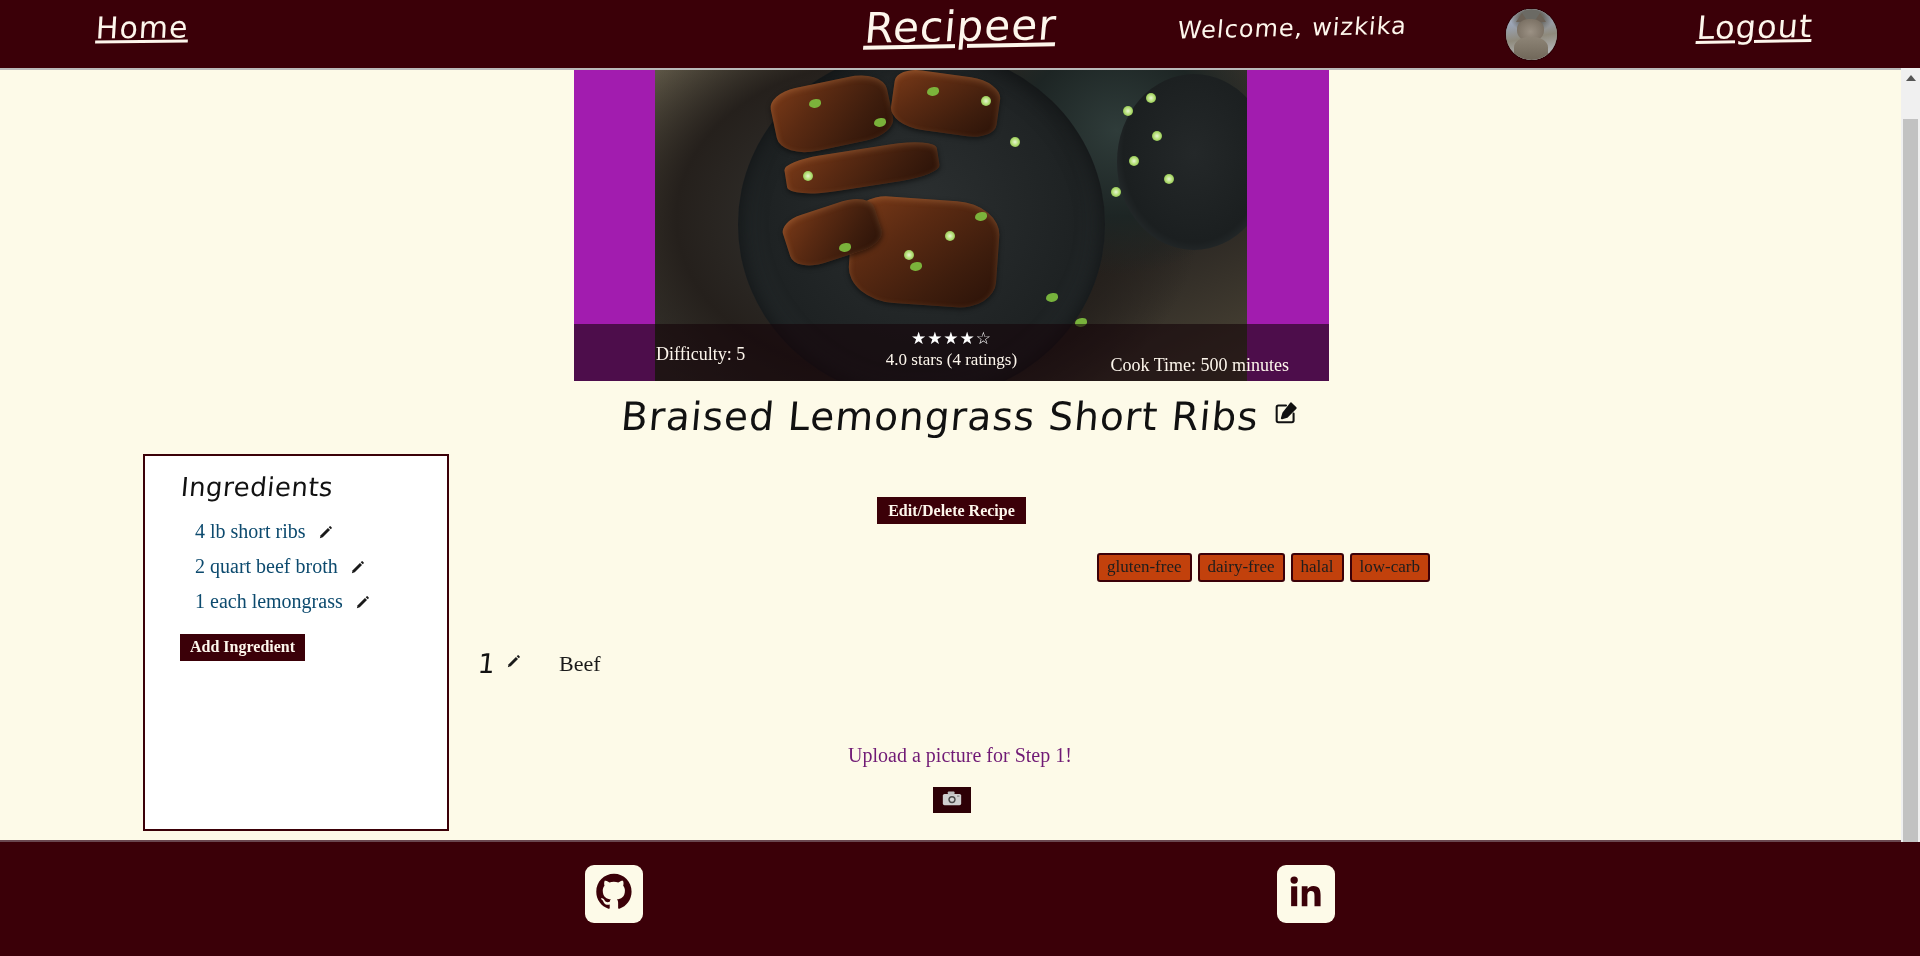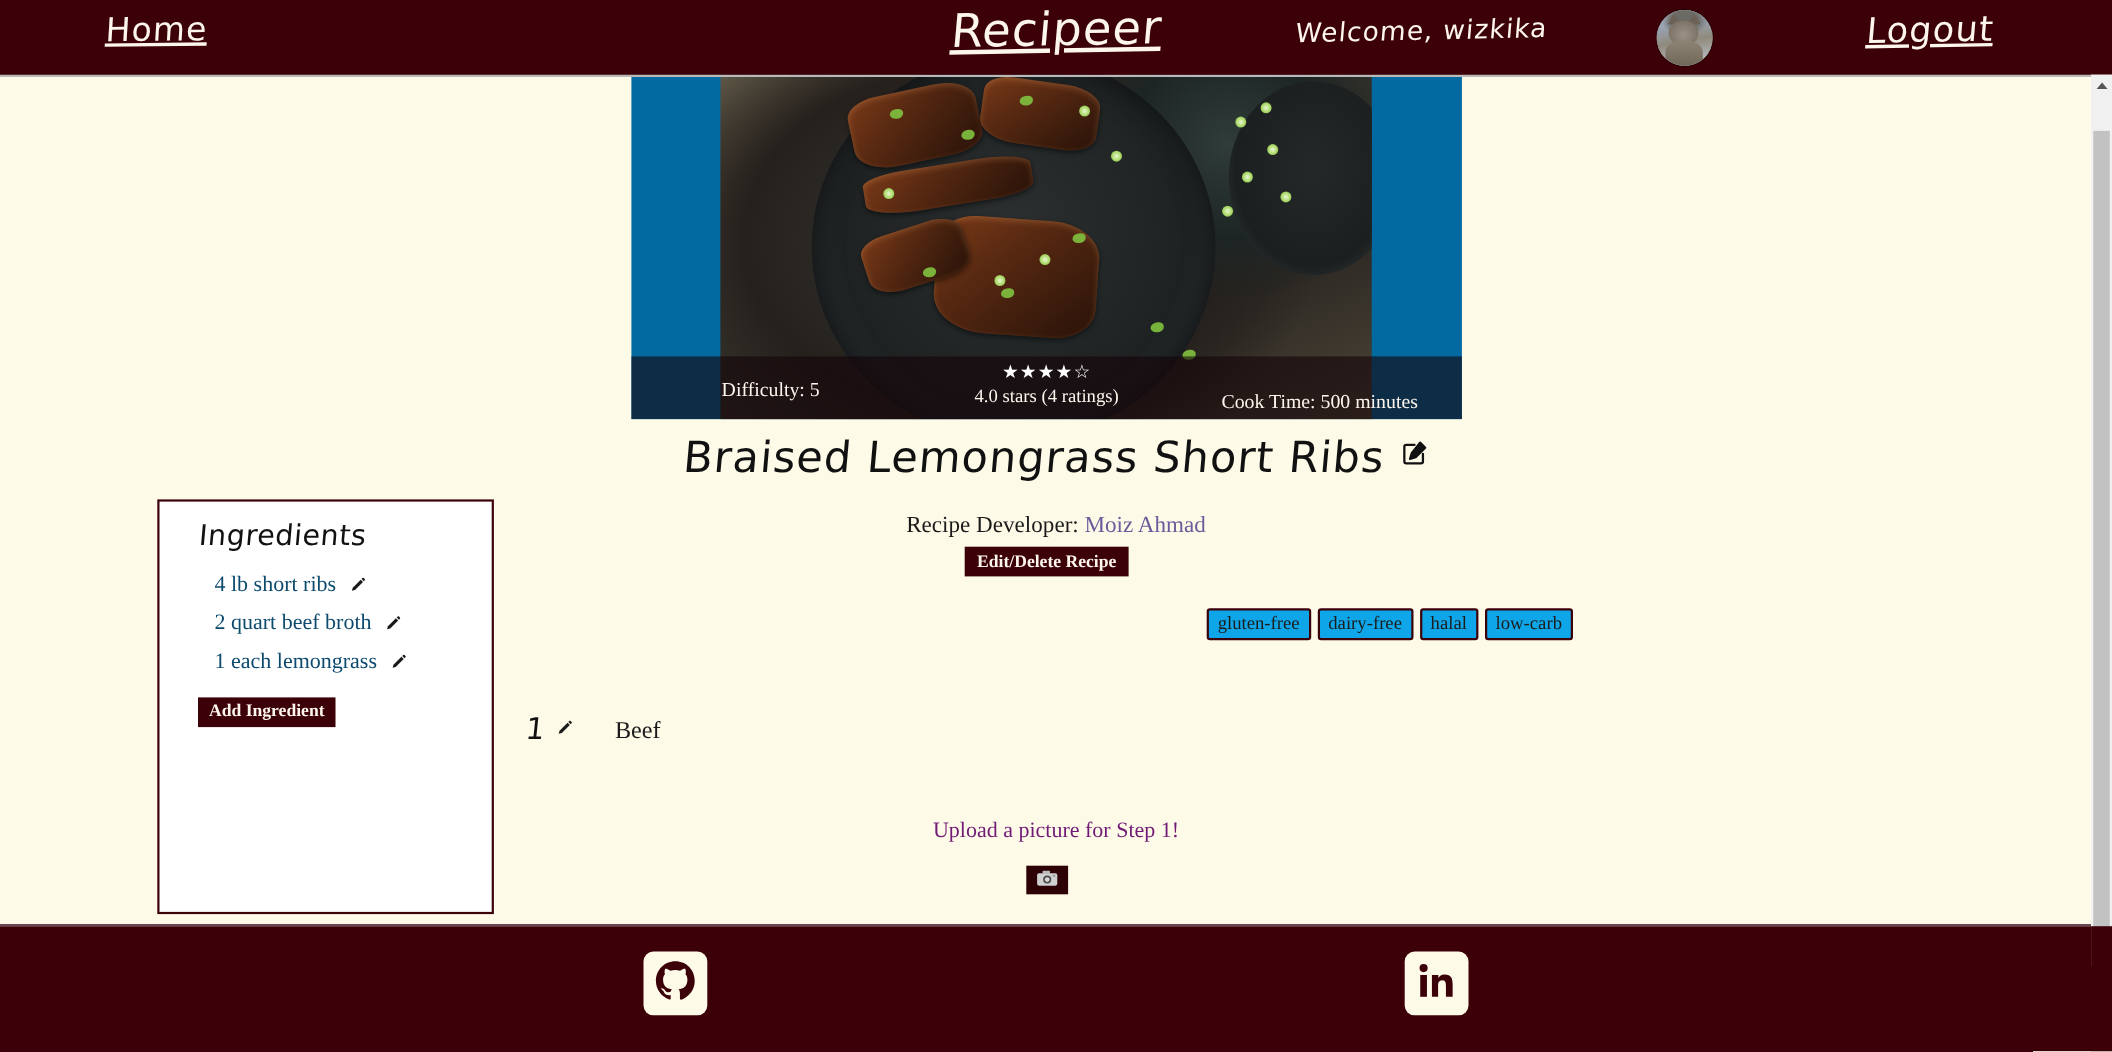--- a/index.html
+++ b/index.html
@@ -114,21 +114,21 @@
     transform: skewX(-6deg) rotate(-1deg);
   }
 
   
   .hero-wrap {
     position: absolute;
     left: 574px;
     top: 68px;
     width: 755px;
     height: 313px;
-    background: #0369a1;
+    background: #a21caf;
     z-index: 5;
     text-decoration: underline;
   }
   .hero-photo {
     position: absolute;
     left: 81px;
     top: 0;
     width: 592px;
     height: 313px;
     overflow: hidden;
@@ -273,21 +273,21 @@
   }
   .tag-row {
     display: flex;
     justify-content: flex-end;
     gap: 6px;
     margin-bottom: 8px;
   }
   .tag {
     border: 2px solid #3b0008;
     border-radius: 3px;
-    background: #0ea5e9;
+    background: #c2410c;
     padding: 2px 8px 3px 8px;
     font-size: 17px;
     color: #1d1d1d;
     font-family: "Liberation Serif", serif;
     cursor: pointer;
     white-space: nowrap;
   }
 
   
   .ingredients-panel {
@@ -538,24 +538,20 @@
 
   <div class="recipe-title">
     <span>Braised Lemongrass Short Ribs</span><span class="edit-sq">
       <svg width="26" height="26" viewBox="0 0 24 24" fill="none" stroke="#111" stroke-width="1.9" stroke-linecap="round" stroke-linejoin="round" aria-hidden="true">
         <path d="M19 12.5V19a1.6 1.6 0 0 1-1.6 1.6H5A1.6 1.6 0 0 1 3.4 19V6.6A1.6 1.6 0 0 1 5 5h7"></path>
         <path d="M16.6 3.1l4.3 4.3L12.9 15.4 8.2 16.8l1.4-4.7z" fill="#111" stroke="#111"></path>
       </svg>
     </span>
   </div>
 
-  <div class="developer-line">
-    <span>Recipe Developer:</span>
-    <a href="#">Moiz Ahmad</a>
-  </div>
 
   <button class="edit-delete-btn">Edit/Delete Recipe</button>
 
   <div class="tags-wrap">
     <div class="tag-row">
       <span class="tag">gluten-free</span>
       <span class="tag">dairy-free</span>
       <span class="tag">halal</span>
       <span class="tag">low-carb</span>
     </div>

